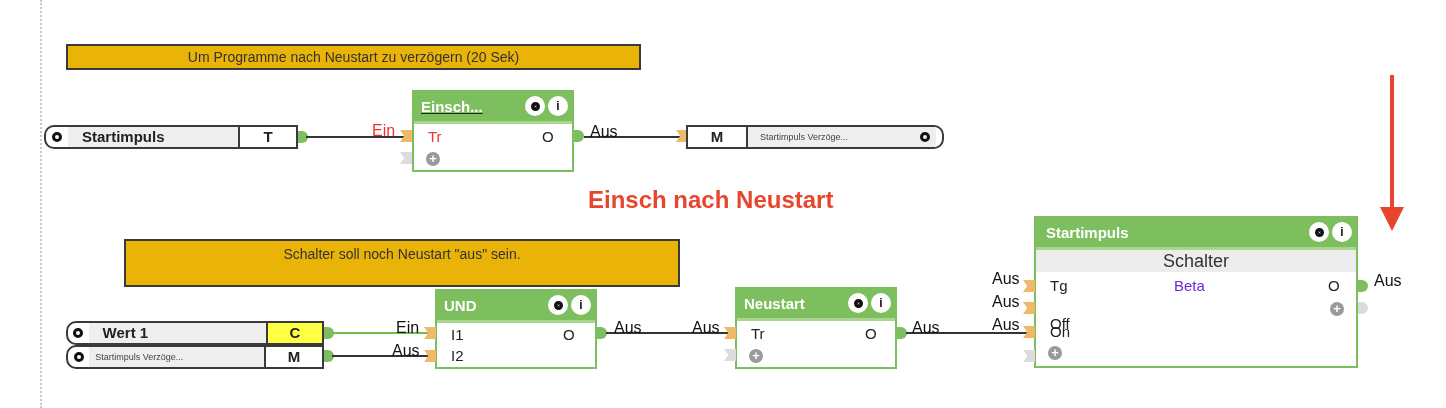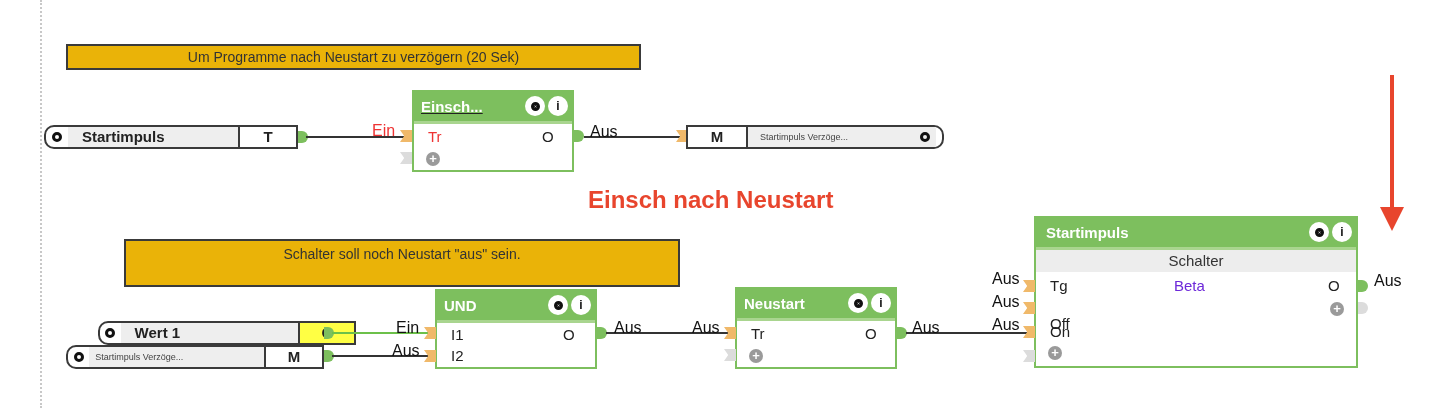--- a/index.html
+++ b/index.html
@@ -41,21 +41,21 @@
   .conn .name { background:#eeeeee; font-weight:bold; font-size:15px; line-height:20px; padding-left:14px; }
   .conn .name.small { font-weight:normal; font-size:9px; padding-left:6px; color:#444; }
   .conn .tag { border-left:2px solid #3a3a3a; text-align:center; font-weight:bold; font-size:15px; line-height:20px; }
   .conn .tag.yellow { background:#ffff44; }
 
   .heading { position:absolute; left:588px; top:186px; color:#e8452d; font-weight:bold; font-size:24px; }
   .arrow-shaft { position:absolute; left:1390px; top:75px; width:4px; height:136px; background:#e8452d; }
   .arrow-head { position:absolute; left:1380px; top:207px; width:0; height:0; border-left:12px solid transparent;
                 border-right:12px solid transparent; border-top:24px solid #e8452d; }
   .subtitle { position:absolute; left:0; right:0; top:32px; height:22px; background:#ededed; text-align:center;
-              font-size:15px; line-height:22px; color:#333; }
+              font-size:18px; line-height:22px; color:#333; }
 </style>
 </head>
 <body>
 
 <div class="vline"></div>
 
 <div class="comment" style="left:66px;top:44px;width:575px;height:26px;line-height:22px;">
   <span>Um Programme nach Neustart zu verzögern (20 Sek)</span>
 </div>
 
@@ -98,21 +98,21 @@
 </div>
 
 <div class="heading">Einsch nach Neustart</div>
 <div class="arrow-shaft"></div>
 <div class="arrow-head"></div>
 
 <div class="comment" style="left:124px;top:239px;width:556px;height:48px;padding-top:4px;">
   <div>Schalter soll noch Neustart "aus" sein.</div>
 </div>
 
-<div class="conn" style="left:66px;top:321px;width:258px;margin-left:32px;">
+<div class="conn" style="left:66px;top:321px;width:258px;">
   <div class="g">
       <div class="gear-icon-s"></div>
     </div>
   <div class="name" style="width:174px;">Wert 1</div>
   <div class="tag yellow" style="width:58px;">C</div>
 </div>
 <div class="conn" style="left:66px;top:345px;width:258px;">
   <div class="g">
       <div class="gear-icon-s"></div>
     </div>

